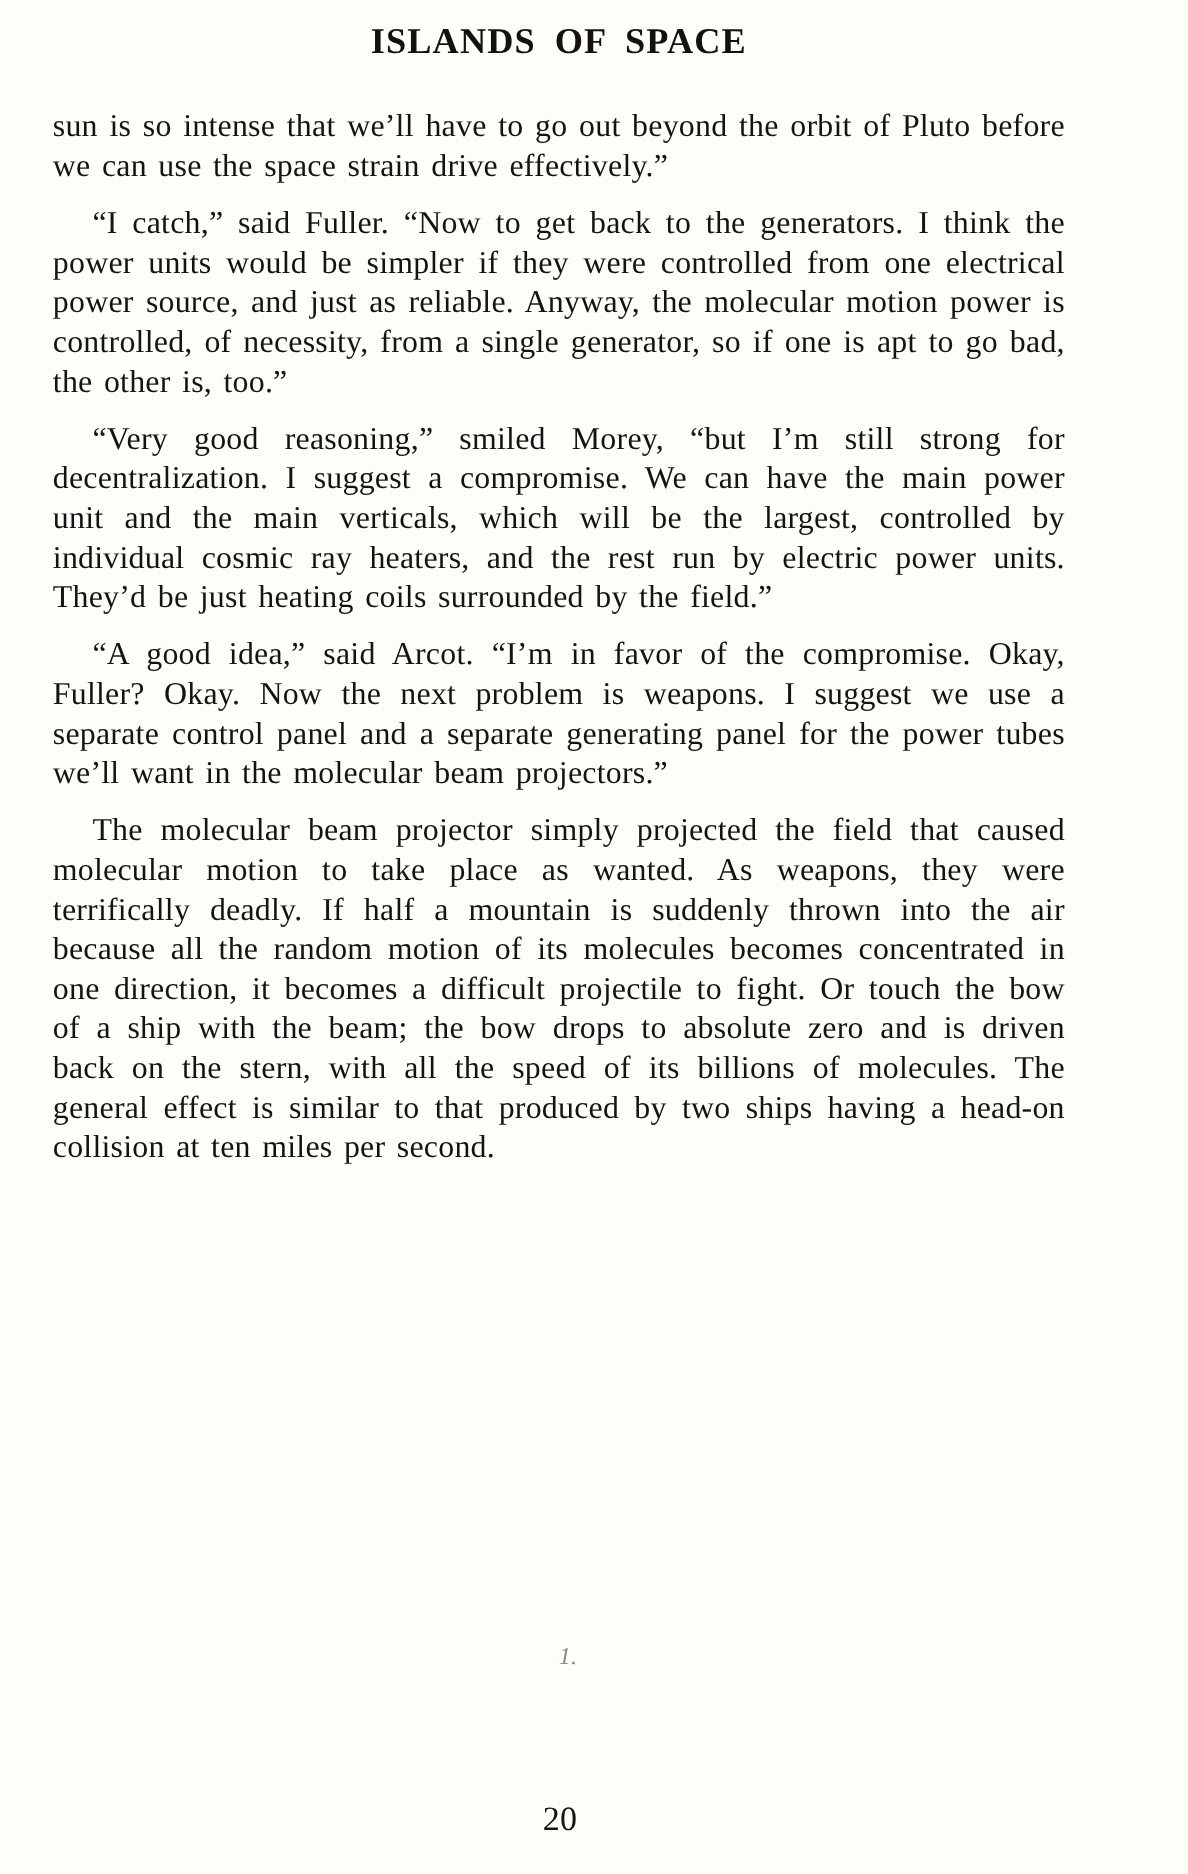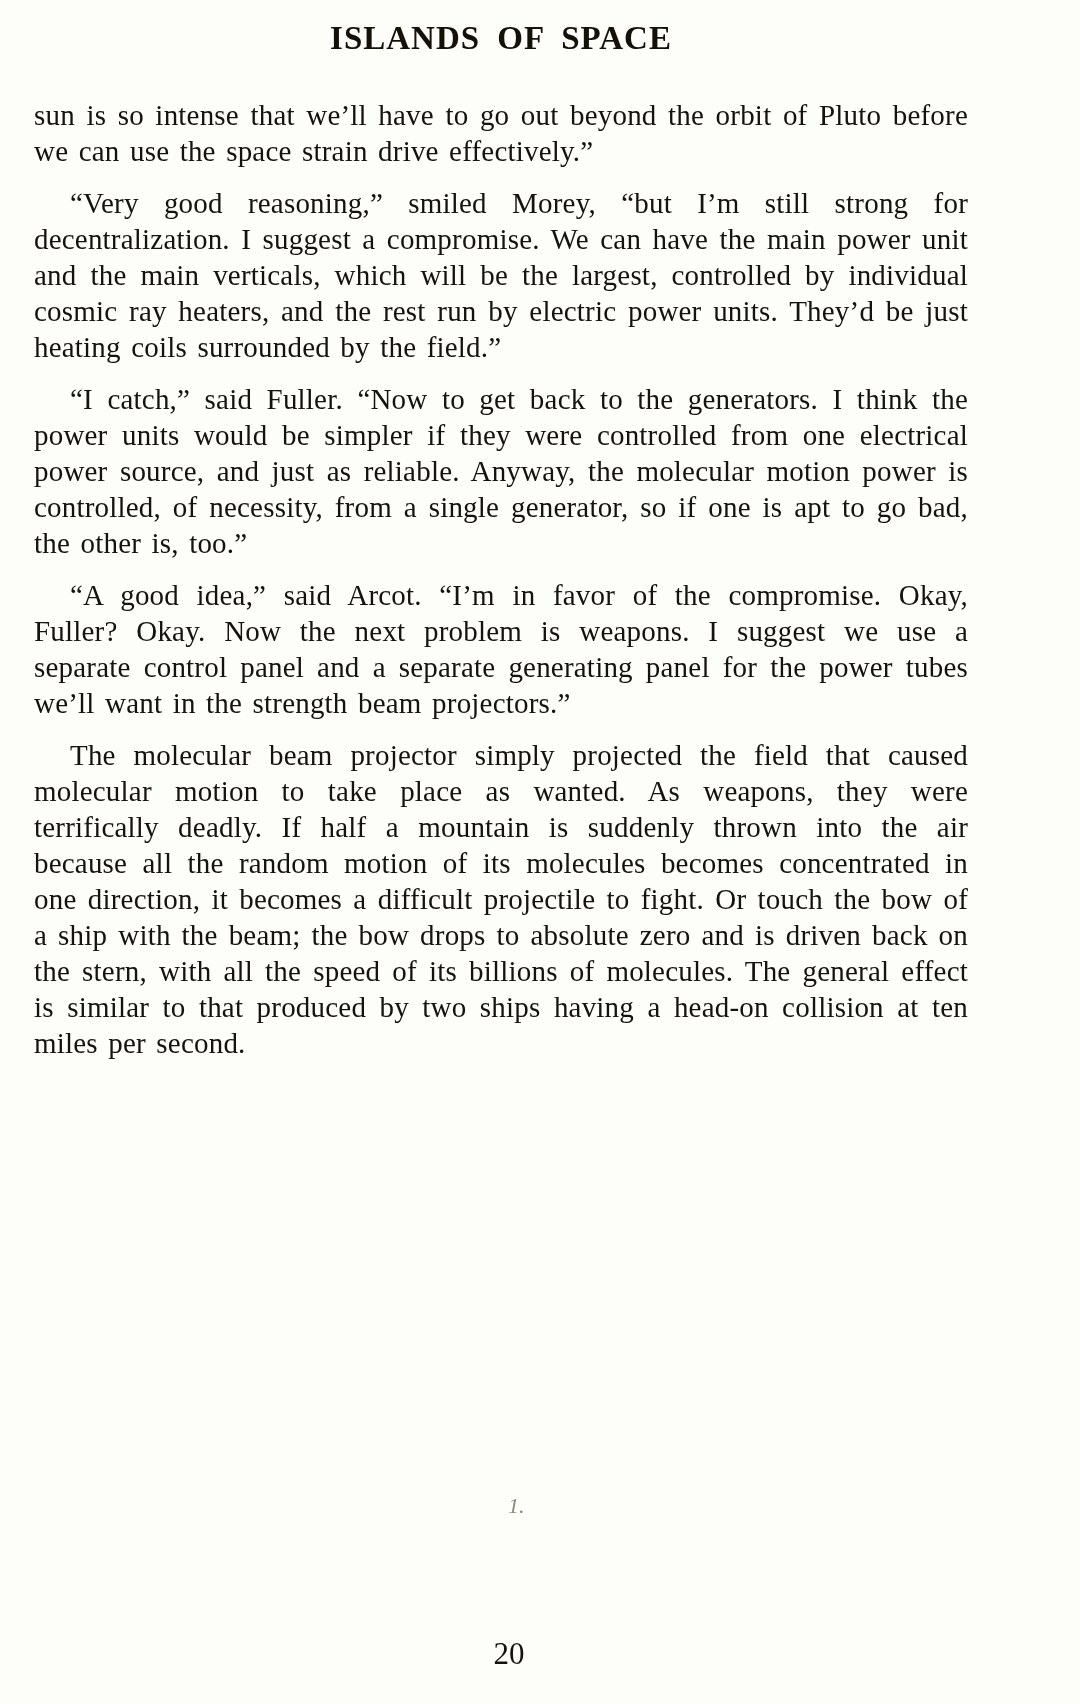--- a/index.html
+++ b/index.html
@@ -7,21 +7,21 @@
     padding: 0;
     background: #f6f6f2;
   }
   .page {
     position: relative;
     width: 1080px;
     height: 1704px;
     margin: 0 auto;
     background: #fdfdfa;
     box-sizing: border-box;
-    padding: 14px 96px 0 18px;
+    padding: 14px 96px 0 32px;
     font-family: "Liberation Serif", "DejaVu Serif", serif;
     color: #151310;
     overflow: hidden;
   }
   .running-head {
     text-align: center;
     font-size: 33px;
     font-weight: bold;
     letter-spacing: 1px;
     word-spacing: 8px;
@@ -59,23 +59,23 @@
 </style>
 </head>
 <body>
 
 <div class="page">
 
   <h1 class="running-head">ISLANDS OF SPACE</h1>
 
   <div class="body-text">
     <p class="noindent">sun is so intense that we’ll have to go out beyond the orbit of Pluto before we can use the space strain drive effectively.”</p>
+    <p class="indent">“I catch,” said Fuller. “Now to get back to the generators. I think the power units would be simpler if they were controlled from one electrical power source, and just as reliable. Anyway, the molecular motion power is controlled, of necessity, from a single generator, so if one is apt to go bad, the other is, too.”</p>
     <p class="indent">“Very good reasoning,” smiled Morey, “but I’m still strong for decentralization. I suggest a compromise. We can have the main power unit and the main verticals, which will be the largest, controlled by individual cosmic ray heaters, and the rest run by electric power units. They’d be just heating coils surrounded by the field.”</p>
-    <p class="indent">“I catch,” said Fuller. “Now to get back to the generators. I think the power units would be simpler if they were controlled from one electrical power source, and just as reliable. Anyway, the molecular motion power is controlled, of necessity, from a single generator, so if one is apt to go bad, the other is, too.”</p>
-    <p class="indent">“A good idea,” said Arcot. “I’m in favor of the compromise. Okay, Fuller? Okay. Now the next problem is weapons. I suggest we use a separate control panel and a separate generating panel for the power tubes we’ll want in the strength beam projectors.”</p>
+    <p class="indent">“A good idea,” said Arcot. “I’m in favor of the compromise. Okay, Fuller? Okay. Now the next problem is weapons. I suggest we use a separate control panel and a separate generating panel for the power tubes we’ll want in the molecular beam projectors.”</p>
     <p class="indent">The molecular beam projector simply projected the field that caused molecular motion to take place as wanted. As weapons, they were terrifically deadly. If half a mountain is suddenly thrown into the air because all the random motion of its molecules becomes concentrated in one direction, it becomes a difficult projectile to fight. Or touch the bow of a ship with the beam; the bow drops to absolute zero and is driven back on the stern, with all the speed of its billions of molecules. The general effect is similar to that produced by two ships having a head-on collision at ten miles per second.</p>
   </div>
 
   <span class="scan-artifact">1.</span>
 
   <div class="page-number">20</div>
 
 </div>
 
 </body></html>

